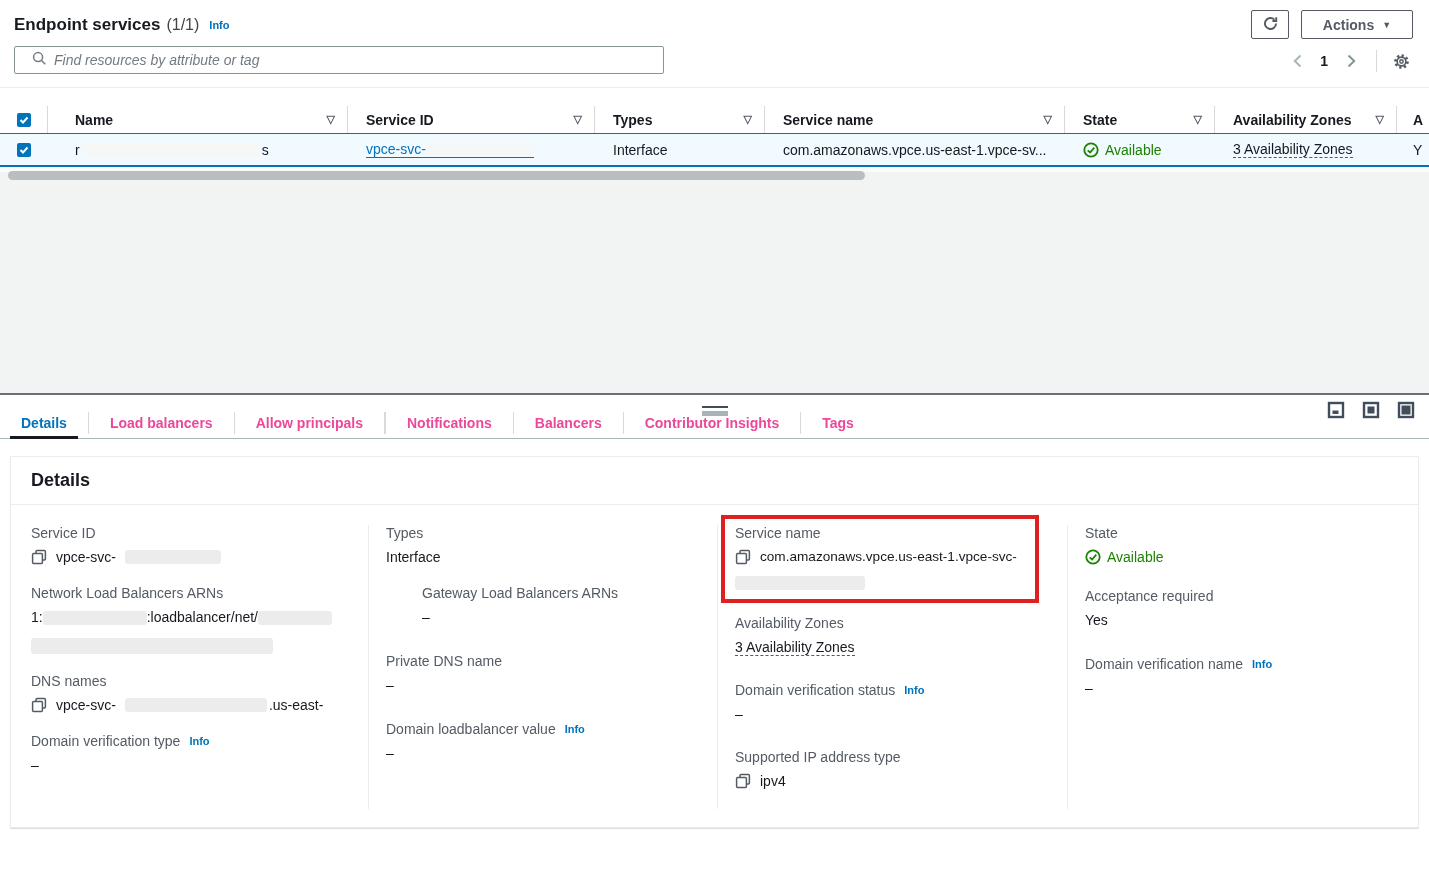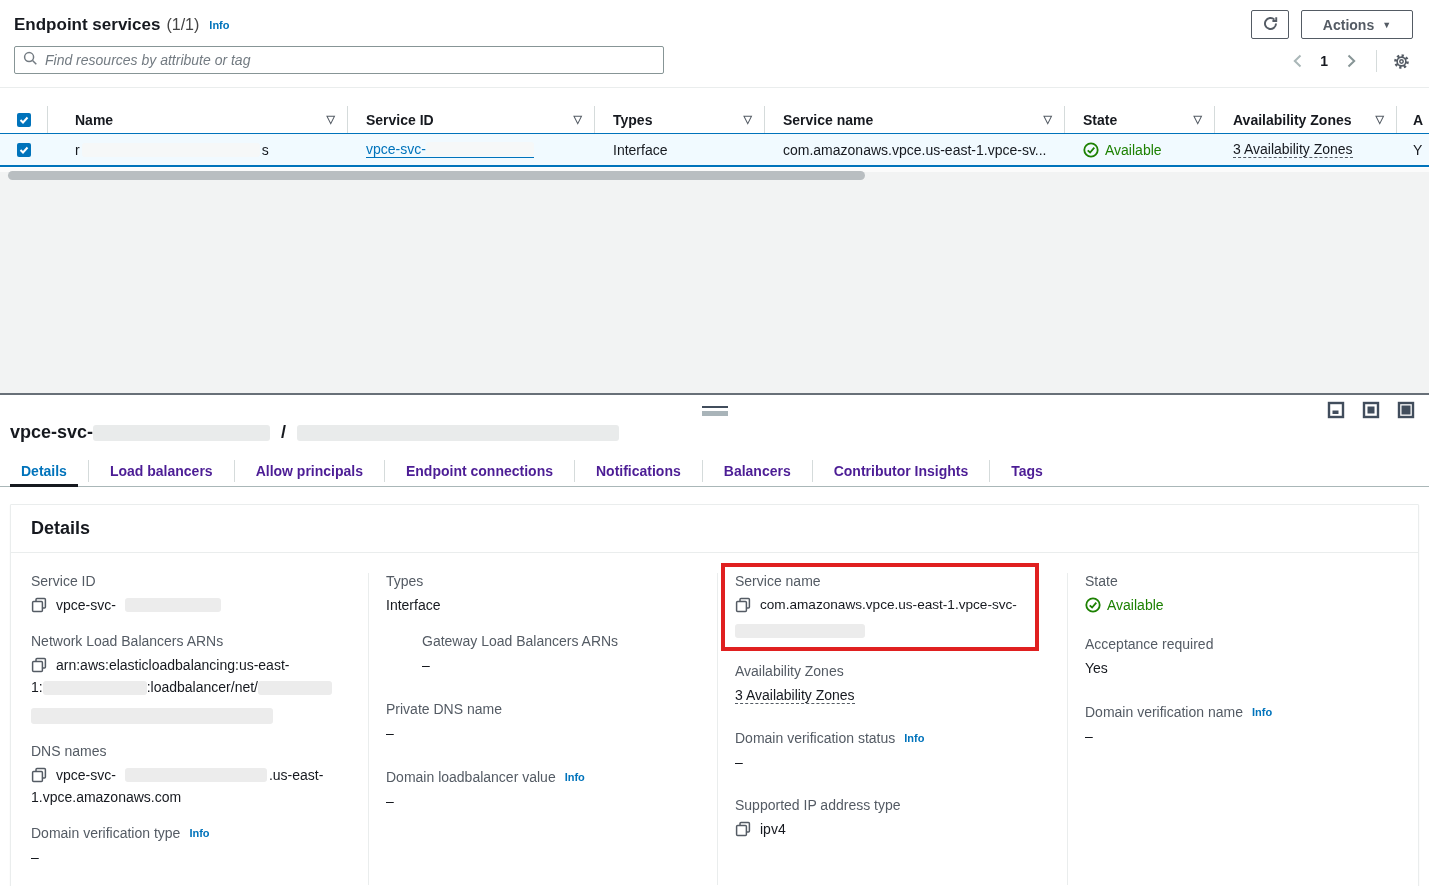--- a/index.html
+++ b/index.html
@@ -16,21 +16,21 @@
   .btn { height:29px; border:1px solid #545b64; border-radius:2px; background:#fff;
          display:inline-flex; align-items:center; justify-content:center; font-weight:bold;
          color:#545b64; font-size:14px; cursor:pointer; }
   .btn-icon { width:38px; }
   .btn-actions { width:112px; gap:8px; }
   .caret-down { font-size:9px; color:#545b64; }
   .btn-primary { background:#ec7211; border-color:#ec7211; color:#16191f; width:184px; }
 
   .top-row2 { display:flex; align-items:flex-start; padding:6px 16px 0 14px; }
   .search-box { width:650px; height:28px; border:1px solid #879596; border-radius:2px;
-                display:flex; align-items:center; padding:0 8px; background:#fff; }
+                display:flex; align-items:center; padding:0 17px; background:#fff; }
   .search-box input { border:none; outline:none; flex:1; font-size:14px; font-style:italic;
                       color:#16191f; font-family:"Liberation Sans", sans-serif; margin-left:7px; background:transparent; }
   .search-box input::placeholder { color:#737b82; font-style:italic; }
   .pagination { margin-left:auto; display:flex; align-items:center; gap:4px; padding-top:3px; }
   .pg-chev { width:26px; height:24px; display:flex; align-items:center; justify-content:center; cursor:pointer; }
   .pg-num { font-weight:bold; font-size:14px; color:#16191f; padding:0 6px; }
   .pg-sep { width:1px; height:22px; background:#d5dbdb; margin:0 8px; }
   .gear-btn { width:24px; height:24px; display:flex; align-items:center; justify-content:center; cursor:pointer; }
 
   
@@ -68,21 +68,21 @@
   .drag-handle .l1 { width:26px; height:2px; background:#414d5c; }
   .drag-handle .l2 { width:26px; height:5px; background:#a9b4b9; margin-top:3px; }
   .panel-controls { position:absolute; right:14px; top:6px; display:flex; gap:17px; }
   .panel-controls .pc { width:18px; height:18px; cursor:pointer; }
 
   .sp-title { margin:27px 0 0 10px; font-size:18px; font-weight:bold; white-space:nowrap; }
   .sp-title .redact { height:16px; background:#e9ebeb; }
 
   .tabs { display:flex; align-items:stretch; margin-top:13px; border-bottom:1px solid #aab7b8; height:31px; }
   .tab { display:flex; align-items:center; padding:0 21px; font-weight:bold; font-size:14px;
-         color:#4c1d95; cursor:pointer; position:relative; }
+         color:#ec4899; cursor:pointer; position:relative; }
   .tab.active { color:#0073bb; }
   .tab.active::after { content:""; position:absolute; left:10px; right:10px; bottom:-1px; height:3px; background:#16191f; }
   .tab-sep { width:1px; background:#d5dbdb; margin:4px 0; }
 
   
   .card { margin:17px 10px 10px 10px; background:#fff; border:1px solid #eaeded;
           box-shadow:0 1px 1px 0 rgba(0,28,36,.15); border-radius:1px; }
   .card-header { padding:13px 20px; font-size:18px; font-weight:bold; border-bottom:1px solid #eaeded; }
   .card-body { display:grid; grid-template-columns:357px 349px 350px 1fr; padding:20px 0 18px 0; }
   .col { padding:0 16px 0 20px; }
@@ -258,34 +258,28 @@
         </svg>
     </span>
     <span class="pc">
       <svg width="18" height="18" viewBox="0 0 18 18">
           <rect x="2" y="2" width="14" height="14" fill="none" stroke="#414d5c" stroke-width="2.4"></rect>
           <rect x="4.5" y="4.5" width="9" height="9" fill="#414d5c"></rect>
         </svg>
     </span>
   </div>
 
-  <div class="sp-title">
-    <span>vpce-svc-</span><span class="redact" style="width:177px; margin-right:6px;"></span>
-    <span>/</span>
-    <span class="redact" style="width:322px; margin-left:6px;"></span>
-  </div>
 
   <div class="tabs">
     <div class="tab active">Details</div>
     <div class="tab-sep"></div>
     <div class="tab">Load balancers</div>
     <div class="tab-sep"></div>
     <div class="tab">Allow principals</div>
     <div class="tab-sep"></div>
-    <div class="tab">Endpoint connections</div>
     <div class="tab-sep"></div>
     <div class="tab">Notifications</div>
     <div class="tab-sep"></div>
     <div class="tab">Balancers</div>
     <div class="tab-sep"></div>
     <div class="tab">Contributor Insights</div>
     <div class="tab-sep"></div>
     <div class="tab">Tags</div>
   </div>
 
@@ -303,29 +297,20 @@
                   <path d="M5 4.6V2.6a1 1 0 0 1 1-1h7.4a1 1 0 0 1 1 1V10a1 1 0 0 1-1 1h-2" fill="none" stroke="#545b64" stroke-width="1.5"></path>
                 </svg>
             </span>
             <span>vpce-svc-</span>
             <span class="redact" style="width:96px;"></span>
           </div>
         </div>
 
         <div class="field">
           <div class="field-label">Network Load Balancers ARNs</div>
-          <div class="value-line">
-            <span class="copy-icon">
-              <svg width="16" height="16" viewBox="0 0 16 16">
-                  <rect x="1.6" y="4.6" width="9.8" height="9.8" rx="1" fill="none" stroke="#545b64" stroke-width="1.5"></rect>
-                  <path d="M5 4.6V2.6a1 1 0 0 1 1-1h7.4a1 1 0 0 1 1 1V10a1 1 0 0 1-1 1h-2" fill="none" stroke="#545b64" stroke-width="1.5"></path>
-                </svg>
-            </span>
-            <span>arn:aws:elasticloadbalancing:us-east-</span>
-          </div>
           <div class="value-cont">
             <span>1:</span><span class="redact" style="width:104px;"></span><span>:loadbalancer/net/</span><span class="redact" style="width:74px;"></span>
           </div>
           <div class="value-cont redact-line">
             <span class="redact" style="width:242px; height:16px;"></span>
           </div>
         </div>
 
         <div class="field">
           <div class="field-label">DNS names</div>
@@ -333,21 +318,20 @@
             <span class="copy-icon">
               <svg width="16" height="16" viewBox="0 0 16 16">
                   <rect x="1.6" y="4.6" width="9.8" height="9.8" rx="1" fill="none" stroke="#545b64" stroke-width="1.5"></rect>
                   <path d="M5 4.6V2.6a1 1 0 0 1 1-1h7.4a1 1 0 0 1 1 1V10a1 1 0 0 1-1 1h-2" fill="none" stroke="#545b64" stroke-width="1.5"></path>
                 </svg>
             </span>
             <span>vpce-svc-</span>
               <span class="redact" style="width:142px;"></span>
               <span style="margin-left:-7px;">.us-east-</span>
           </div>
-          <div class="value-cont">1.vpce.amazonaws.com</div>
         </div>
 
         <div class="field">
           <div class="field-label">
             <span>Domain verification type</span>
             <span class="info-link">Info</span>
           </div>
           <div class="value-cont">–</div>
         </div>
       </div>

